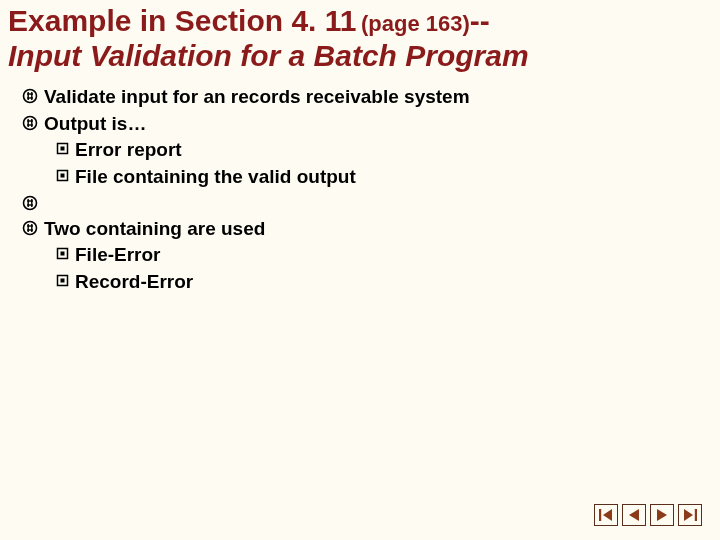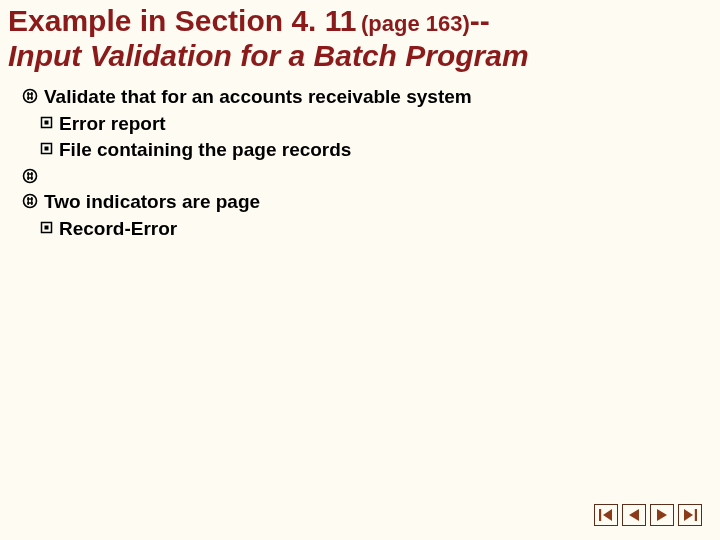--- a/index.html
+++ b/index.html
@@ -35,21 +35,21 @@
     margin-right: 6px;
     margin-top: 3px;
   }
   .bullet-text {
     font-size: 19px;
     font-weight: bold;
     color: #000;
     line-height: 1.3;
   }
   .sub {
-    margin-left: 18px;
+    margin-left: 34px;
     text-align: right;
   }
   .sub .bullet-text {
     font-size: 19px;
     font-weight: bold;
   }
   .nav {
     position: absolute;
     right: 18px;
     bottom: 14px;
@@ -84,69 +84,90 @@
   <div class="bullet-row">
     <span class="bullet-icon">
       <svg width="16" height="16" viewBox="0 0 16 16">
           <circle cx="8" cy="8" r="6.5" fill="none" stroke="#000" stroke-width="1.6"></circle>
           <line x1="5" y1="6" x2="11" y2="6" stroke="#000" stroke-width="1.4"></line>
           <line x1="5" y1="10" x2="11" y2="10" stroke="#000" stroke-width="1.4"></line>
           <line x1="6.2" y1="4" x2="6.2" y2="12" stroke="#000" stroke-width="1.4"></line>
           <line x1="9.8" y1="4" x2="9.8" y2="12" stroke="#000" stroke-width="1.4"></line>
         </svg>
     </span>
-    <span class="bullet-text">Validate that for an accounts receivable system</span>
-  </div>
-
+    <span class="bullet-text">Validate input for an records receivable system</span>
+  </div>
+
+  <div class="bullet-row">
+    <span class="bullet-icon">
+      <svg width="16" height="16" viewBox="0 0 16 16">
+          <circle cx="8" cy="8" r="6.5" fill="none" stroke="#000" stroke-width="1.6"></circle>
+          <line x1="5" y1="6" x2="11" y2="6" stroke="#000" stroke-width="1.4"></line>
+          <line x1="5" y1="10" x2="11" y2="10" stroke="#000" stroke-width="1.4"></line>
+          <line x1="6.2" y1="4" x2="6.2" y2="12" stroke="#000" stroke-width="1.4"></line>
+          <line x1="9.8" y1="4" x2="9.8" y2="12" stroke="#000" stroke-width="1.4"></line>
+        </svg>
+    </span>
+    <span class="bullet-text">Output is…</span>
+  </div>
 
   <div class="bullet-row sub">
     <span class="bullet-icon">
       <svg width="13" height="13" viewBox="0 0 13 13">
           <rect x="1.5" y="1.5" width="10" height="10" fill="none" stroke="#000" stroke-width="1.5"></rect>
           <rect x="4.5" y="4.5" width="4" height="4" fill="#000"></rect>
         </svg>
     </span>
     <span class="bullet-text">Error report</span>
   </div>
 
   <div class="bullet-row sub">
     <span class="bullet-icon">
       <svg width="13" height="13" viewBox="0 0 13 13">
           <rect x="1.5" y="1.5" width="10" height="10" fill="none" stroke="#000" stroke-width="1.5"></rect>
           <rect x="4.5" y="4.5" width="4" height="4" fill="#000"></rect>
         </svg>
     </span>
-    <span class="bullet-text">File containing the page records</span>
-  </div>
-
-  <div class="bullet-row">
-    <span class="bullet-icon">
-      <svg width="16" height="16" viewBox="0 0 16 16">
-          <circle cx="8" cy="8" r="6.5" fill="none" stroke="#000" stroke-width="1.6"></circle>
-          <line x1="5" y1="6" x2="11" y2="6" stroke="#000" stroke-width="1.4"></line>
-          <line x1="5" y1="10" x2="11" y2="10" stroke="#000" stroke-width="1.4"></line>
-          <line x1="6.2" y1="4" x2="6.2" y2="12" stroke="#000" stroke-width="1.4"></line>
-          <line x1="9.8" y1="4" x2="9.8" y2="12" stroke="#000" stroke-width="1.4"></line>
-        </svg>
-    </span>
-  </div>
-
-  <div class="bullet-row">
-    <span class="bullet-icon">
-      <svg width="16" height="16" viewBox="0 0 16 16">
-          <circle cx="8" cy="8" r="6.5" fill="none" stroke="#000" stroke-width="1.6"></circle>
-          <line x1="5" y1="6" x2="11" y2="6" stroke="#000" stroke-width="1.4"></line>
-          <line x1="5" y1="10" x2="11" y2="10" stroke="#000" stroke-width="1.4"></line>
-          <line x1="6.2" y1="4" x2="6.2" y2="12" stroke="#000" stroke-width="1.4"></line>
-          <line x1="9.8" y1="4" x2="9.8" y2="12" stroke="#000" stroke-width="1.4"></line>
-        </svg>
-    </span>
-    <span class="bullet-text">Two indicators are page</span>
-  </div>
-
+    <span class="bullet-text">File containing the valid output</span>
+  </div>
+
+  <div class="bullet-row">
+    <span class="bullet-icon">
+      <svg width="16" height="16" viewBox="0 0 16 16">
+          <circle cx="8" cy="8" r="6.5" fill="none" stroke="#000" stroke-width="1.6"></circle>
+          <line x1="5" y1="6" x2="11" y2="6" stroke="#000" stroke-width="1.4"></line>
+          <line x1="5" y1="10" x2="11" y2="10" stroke="#000" stroke-width="1.4"></line>
+          <line x1="6.2" y1="4" x2="6.2" y2="12" stroke="#000" stroke-width="1.4"></line>
+          <line x1="9.8" y1="4" x2="9.8" y2="12" stroke="#000" stroke-width="1.4"></line>
+        </svg>
+    </span>
+  </div>
+
+  <div class="bullet-row">
+    <span class="bullet-icon">
+      <svg width="16" height="16" viewBox="0 0 16 16">
+          <circle cx="8" cy="8" r="6.5" fill="none" stroke="#000" stroke-width="1.6"></circle>
+          <line x1="5" y1="6" x2="11" y2="6" stroke="#000" stroke-width="1.4"></line>
+          <line x1="5" y1="10" x2="11" y2="10" stroke="#000" stroke-width="1.4"></line>
+          <line x1="6.2" y1="4" x2="6.2" y2="12" stroke="#000" stroke-width="1.4"></line>
+          <line x1="9.8" y1="4" x2="9.8" y2="12" stroke="#000" stroke-width="1.4"></line>
+        </svg>
+    </span>
+    <span class="bullet-text">Two containing are used</span>
+  </div>
+
+  <div class="bullet-row sub">
+    <span class="bullet-icon">
+      <svg width="13" height="13" viewBox="0 0 13 13">
+          <rect x="1.5" y="1.5" width="10" height="10" fill="none" stroke="#000" stroke-width="1.5"></rect>
+          <rect x="4.5" y="4.5" width="4" height="4" fill="#000"></rect>
+        </svg>
+    </span>
+    <span class="bullet-text">File-Error</span>
+  </div>
 
   <div class="bullet-row sub">
     <span class="bullet-icon">
       <svg width="13" height="13" viewBox="0 0 13 13">
           <rect x="1.5" y="1.5" width="10" height="10" fill="none" stroke="#000" stroke-width="1.5"></rect>
           <rect x="4.5" y="4.5" width="4" height="4" fill="#000"></rect>
         </svg>
     </span>
     <span class="bullet-text">Record-Error</span>
   </div>

